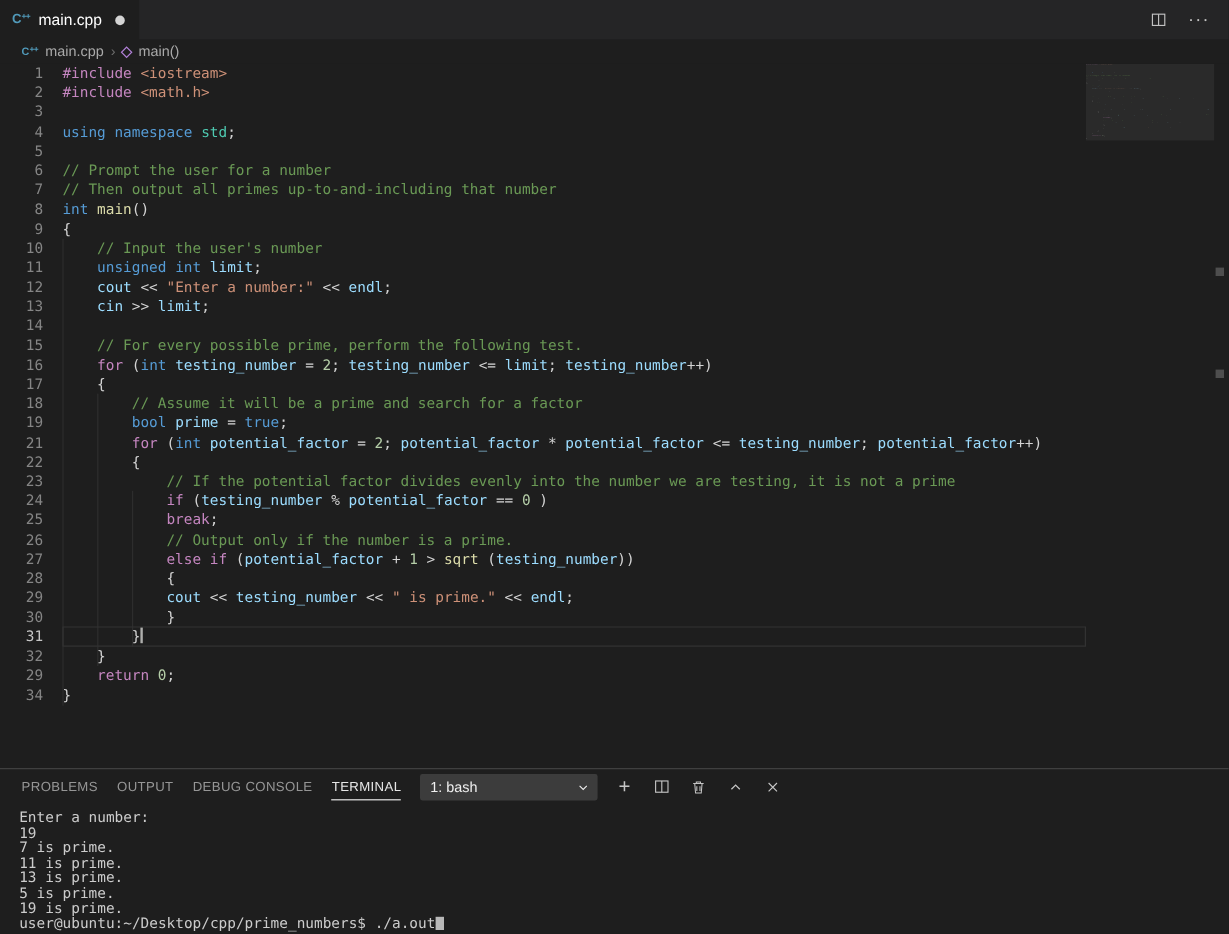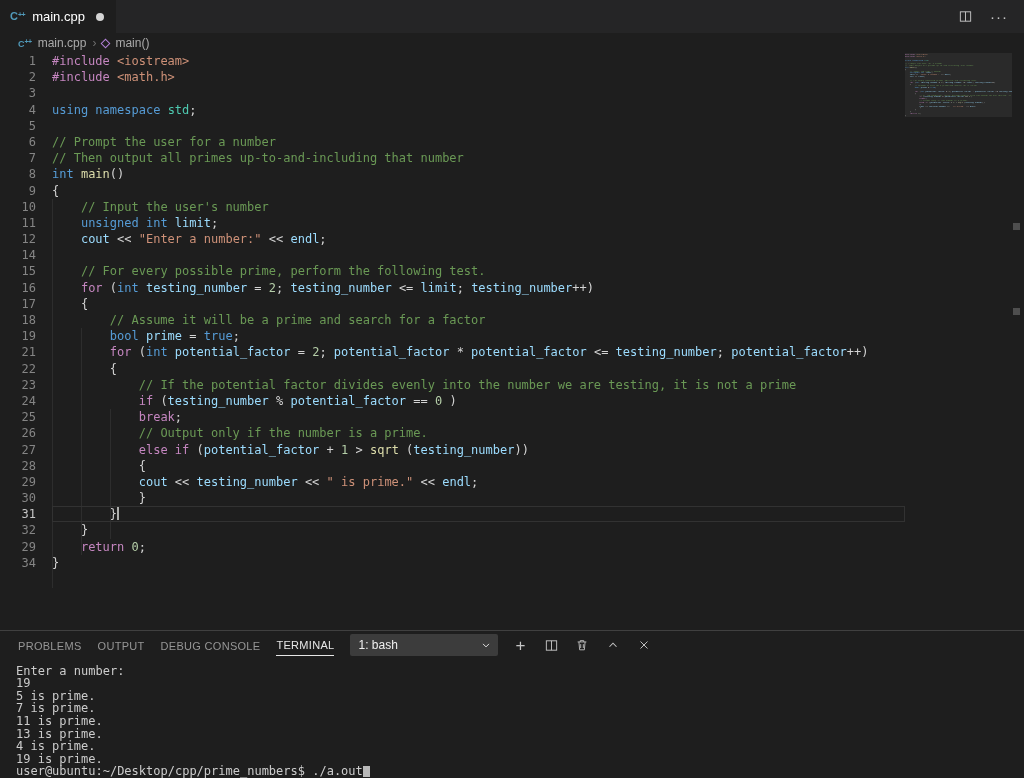--- a/index.html
+++ b/index.html
@@ -102,20 +102,21 @@
         <div class="code-line"><span class="gutter">3</span><span class="ltext"></span></div>
         <div class="code-line"><span class="gutter">4</span><span class="ltext"><span style="color: rgb(86, 156, 214);">using</span><span style="color: rgb(212, 212, 212);"> </span><span style="color: rgb(86, 156, 214);">namespace</span><span style="color: rgb(212, 212, 212);"> </span><span style="color: rgb(78, 201, 176);">std</span><span style="color: rgb(212, 212, 212);">;</span></span></div>
         <div class="code-line"><span class="gutter">5</span><span class="ltext"></span></div>
         <div class="code-line"><span class="gutter">6</span><span class="ltext"><span style="color: rgb(106, 153, 85);">// Prompt the user for a number</span></span></div>
         <div class="code-line"><span class="gutter">7</span><span class="ltext"><span style="color: rgb(106, 153, 85);">// Then output all primes up-to-and-including that number</span></span></div>
         <div class="code-line"><span class="gutter">8</span><span class="ltext"><span style="color: rgb(86, 156, 214);">int</span><span style="color: rgb(212, 212, 212);"> </span><span style="color: rgb(220, 220, 170);">main</span><span style="color: rgb(212, 212, 212);">()</span></span></div>
         <div class="code-line"><span class="gutter">9</span><span class="ltext"><span style="color: rgb(212, 212, 212);">{</span></span></div>
         <div class="code-line"><span class="gutter">10</span><span class="ltext"><span style="color: rgb(212, 212, 212);">    </span><span style="color: rgb(106, 153, 85);">// Input the user's number</span></span></div>
         <div class="code-line"><span class="gutter">11</span><span class="ltext"><span style="color: rgb(212, 212, 212);">    </span><span style="color: rgb(86, 156, 214);">unsigned</span><span style="color: rgb(212, 212, 212);"> </span><span style="color: rgb(86, 156, 214);">int</span><span style="color: rgb(212, 212, 212);"> </span><span style="color: rgb(156, 220, 254);">limit</span><span style="color: rgb(212, 212, 212);">;</span></span></div>
         <div class="code-line"><span class="gutter">12</span><span class="ltext"><span style="color: rgb(212, 212, 212);">    </span><span style="color: rgb(156, 220, 254);">cout</span><span style="color: rgb(212, 212, 212);"> &lt;&lt; </span><span style="color: rgb(206, 145, 120);">"Enter a number:"</span><span style="color: rgb(212, 212, 212);"> &lt;&lt; </span><span style="color: rgb(156, 220, 254);">endl</span><span style="color: rgb(212, 212, 212);">;</span></span></div>
+        <div class="code-line"><span class="gutter">13</span><span class="ltext"><span style="color: rgb(212, 212, 212);">    </span><span style="color: rgb(156, 220, 254);">cin</span><span style="color: rgb(212, 212, 212);"> &gt;&gt; </span><span style="color: rgb(156, 220, 254);">limit</span><span style="color: rgb(212, 212, 212);">;</span></span></div>
         <div class="code-line"><span class="gutter">14</span><span class="ltext"></span></div>
         <div class="code-line"><span class="gutter">15</span><span class="ltext"><span style="color: rgb(212, 212, 212);">    </span><span style="color: rgb(106, 153, 85);">// For every possible prime, perform the following test.</span></span></div>
         <div class="code-line"><span class="gutter">16</span><span class="ltext"><span style="color: rgb(212, 212, 212);">    </span><span style="color: rgb(197, 134, 192);">for</span><span style="color: rgb(212, 212, 212);"> (</span><span style="color: rgb(86, 156, 214);">int</span><span style="color: rgb(212, 212, 212);"> </span><span style="color: rgb(156, 220, 254);">testing_number</span><span style="color: rgb(212, 212, 212);"> = </span><span style="color: rgb(181, 206, 168);">2</span><span style="color: rgb(212, 212, 212);">; </span><span style="color: rgb(156, 220, 254);">testing_number</span><span style="color: rgb(212, 212, 212);"> &lt;= </span><span style="color: rgb(156, 220, 254);">limit</span><span style="color: rgb(212, 212, 212);">; </span><span style="color: rgb(156, 220, 254);">testing_number</span><span style="color: rgb(212, 212, 212);">++)</span></span></div>
         <div class="code-line"><span class="gutter">17</span><span class="ltext"><span style="color: rgb(212, 212, 212);">    {</span></span></div>
         <div class="code-line"><span class="gutter">18</span><span class="ltext"><span style="color: rgb(212, 212, 212);">        </span><span style="color: rgb(106, 153, 85);">// Assume it will be a prime and search for a factor</span></span></div>
         <div class="code-line"><span class="gutter">19</span><span class="ltext"><span style="color: rgb(212, 212, 212);">        </span><span style="color: rgb(86, 156, 214);">bool</span><span style="color: rgb(212, 212, 212);"> </span><span style="color: rgb(156, 220, 254);">prime</span><span style="color: rgb(212, 212, 212);"> = </span><span style="color: rgb(86, 156, 214);">true</span><span style="color: rgb(212, 212, 212);">;</span></span></div>
         <div class="code-line"><span class="gutter">21</span><span class="ltext"><span style="color: rgb(212, 212, 212);">        </span><span style="color: rgb(197, 134, 192);">for</span><span style="color: rgb(212, 212, 212);"> (</span><span style="color: rgb(86, 156, 214);">int</span><span style="color: rgb(212, 212, 212);"> </span><span style="color: rgb(156, 220, 254);">potential_factor</span><span style="color: rgb(212, 212, 212);"> = </span><span style="color: rgb(181, 206, 168);">2</span><span style="color: rgb(212, 212, 212);">; </span><span style="color: rgb(156, 220, 254);">potential_factor</span><span style="color: rgb(212, 212, 212);"> * </span><span style="color: rgb(156, 220, 254);">potential_factor</span><span style="color: rgb(212, 212, 212);"> &lt;= </span><span style="color: rgb(156, 220, 254);">testing_number</span><span style="color: rgb(212, 212, 212);">; </span><span style="color: rgb(156, 220, 254);">potential_factor</span><span style="color: rgb(212, 212, 212);">++)</span></span></div>
         <div class="code-line"><span class="gutter">22</span><span class="ltext"><span style="color: rgb(212, 212, 212);">        {</span></span></div>
         <div class="code-line"><span class="gutter">23</span><span class="ltext"><span style="color: rgb(212, 212, 212);">            </span><span style="color: rgb(106, 153, 85);">// If the potential factor divides evenly into the number we are testing, it is not a prime</span></span></div>
         <div class="code-line"><span class="gutter">24</span><span class="ltext"><span style="color: rgb(212, 212, 212);">            </span><span style="color: rgb(197, 134, 192);">if</span><span style="color: rgb(212, 212, 212);"> (</span><span style="color: rgb(156, 220, 254);">testing_number</span><span style="color: rgb(212, 212, 212);"> % </span><span style="color: rgb(156, 220, 254);">potential_factor</span><span style="color: rgb(212, 212, 212);"> == </span><span style="color: rgb(181, 206, 168);">0</span><span style="color: rgb(212, 212, 212);"> )</span></span></div>
@@ -215,23 +216,22 @@
         <span class="icon-btn">
           <svg width="14" height="14" viewBox="0 0 16 16" fill="none" stroke="currentColor" stroke-width="1.1">
             <path d="M4 4l8 8M12 4l-8 8"></path>
           </svg>
         </span>
       </div>
     </div>
     <div class="terminal">
         <div class="term-line">Enter a number:</div>
         <div class="term-line">19</div>
-        <div class="term-line">5 is prime.</div>
         <div class="term-line">7 is prime.</div>
         <div class="term-line">11 is prime.</div>
         <div class="term-line">13 is prime.</div>
-        <div class="term-line">4 is prime.</div>
+        <div class="term-line">5 is prime.</div>
         <div class="term-line">19 is prime.</div>
         <div class="term-line">user@ubuntu:~/Desktop/cpp/prime_numbers$ ./a.out<span class="term-cursor"></span></div>
       </div>
   </div>
 
 </div>
 
 </body></html>

